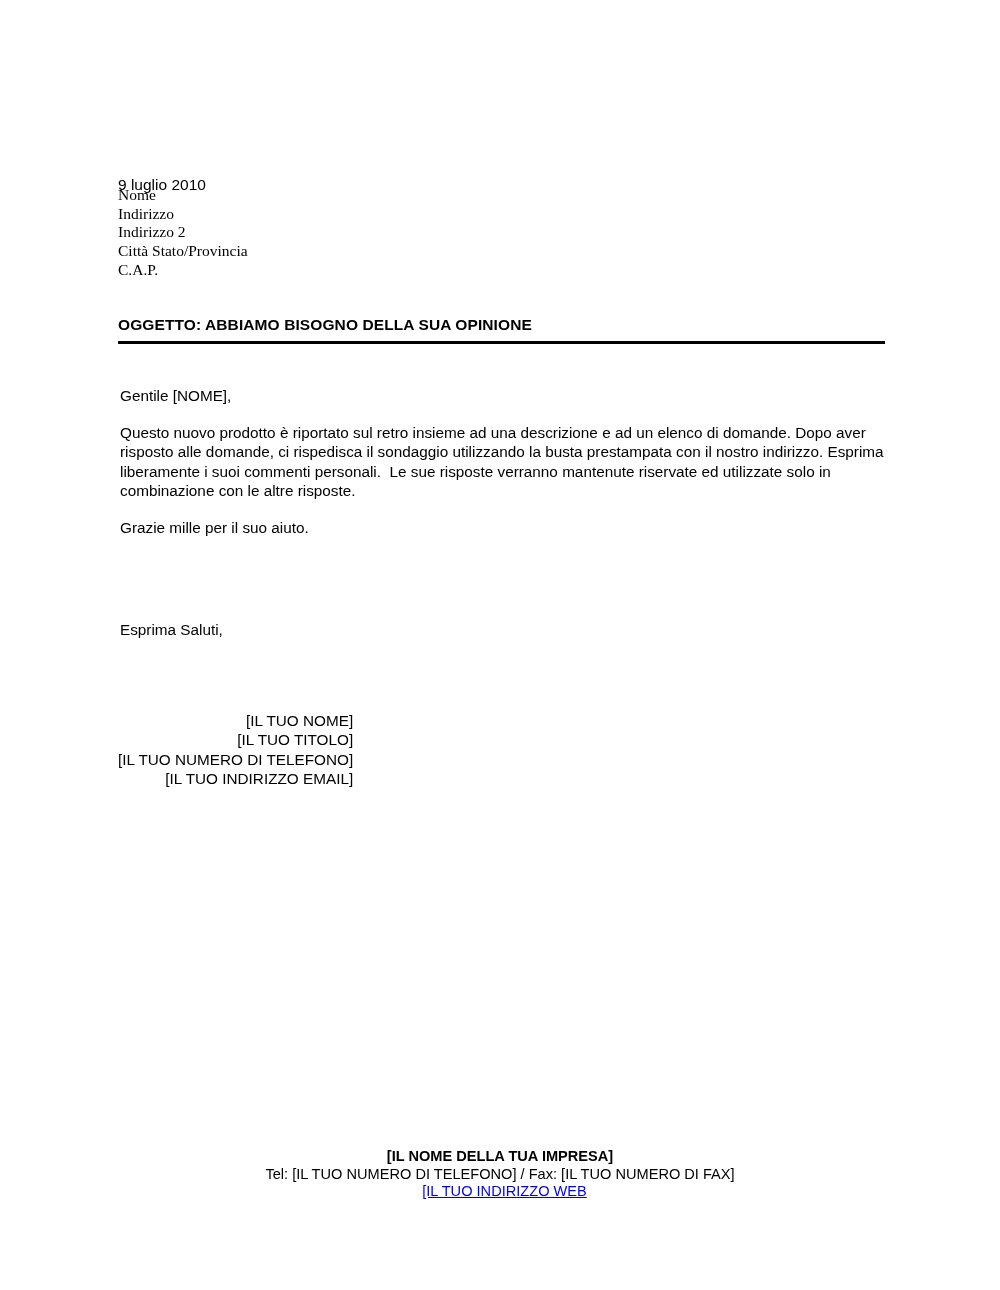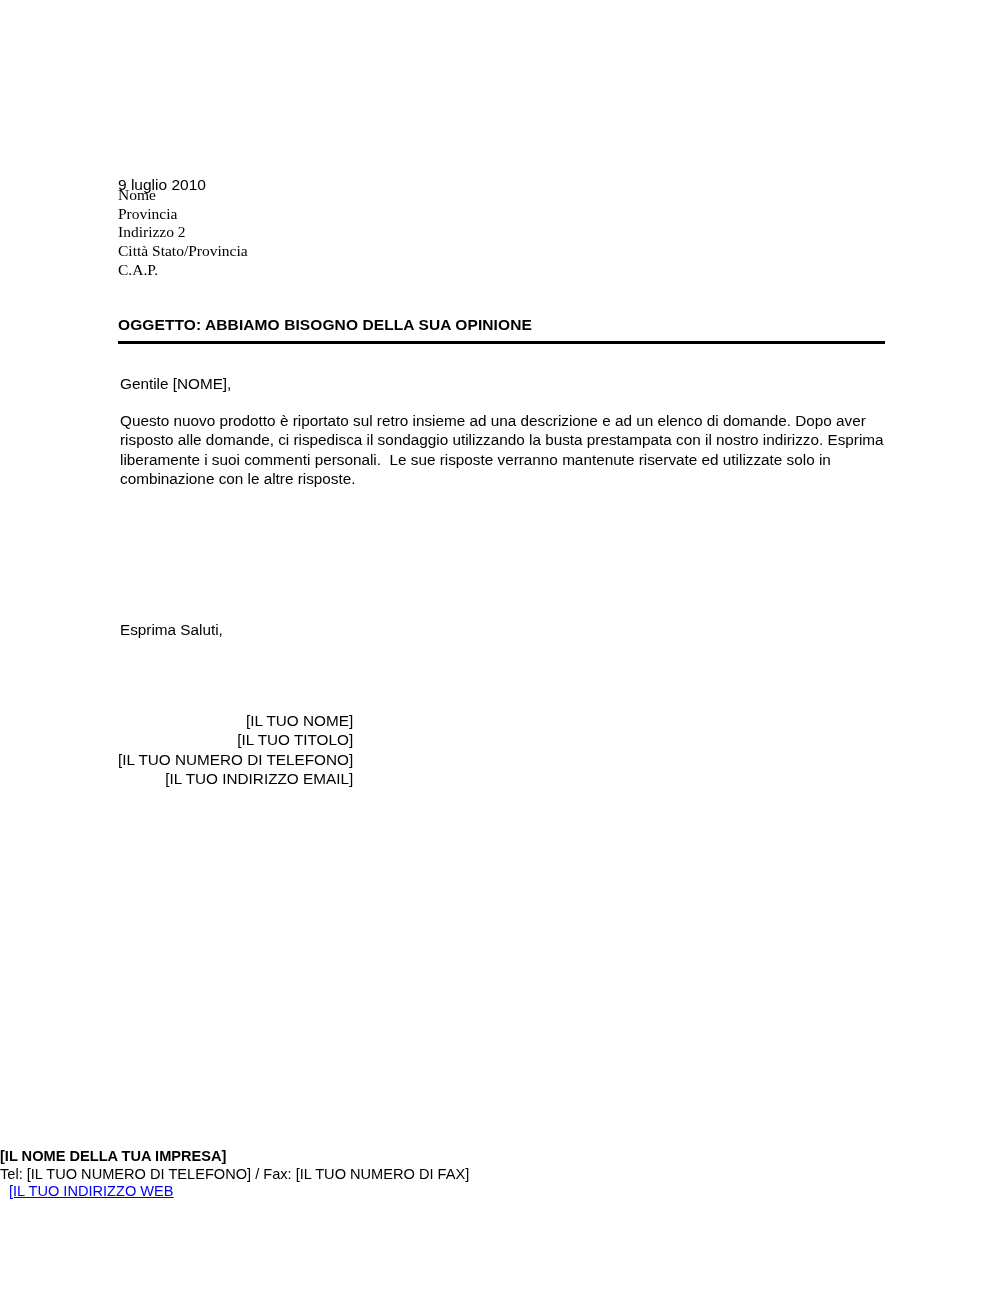--- a/index.html
+++ b/index.html
@@ -74,21 +74,21 @@
   
   .body-area {
     position: absolute;
     top: 374px;
     left: 2px;
     width: 765px;
     font-size: 15.3px;
     line-height: 19.6px;
   }
   .body-area p {
-    margin: 0 0 17px 0;
+    margin: 12px 0 17px 0;
     text-align: left;
     white-space: pre-wrap;
   }
   .salutation { margin-bottom: 17px !important; }
   .thanks { margin-bottom: 0 !important; }
 
   .closing {
     position: absolute;
     top: 620px;
     left: 2px;
@@ -109,20 +109,21 @@
   .signature-block .sig-line {
     white-space: pre;
   }
 
   
   .footer {
     position: absolute;
     left: 0;
     right: 0;
     top: 1148px;
+    text-align: center;
     font-size: 14.6px;
     line-height: 17.6px;
   }
   .footer .company {
     font-weight: bold;
   }
   .footer .web-link {
     color: #0000ee;
     text-decoration: underline;
     cursor: pointer;
@@ -133,33 +134,34 @@
 </head>
 <body>
 
 <div class="page">
   <div class="content">
 
     <div class="date-line">9 luglio 2010</div>
 
     <div class="address-block">
       <div class="addr-line">Nome</div>
-      <div class="addr-line">Provincia</div>
+      <div class="addr-line">Indirizzo</div>
       <div class="addr-line">Indirizzo 2</div>
       <div class="addr-line">Città Stato/Provincia</div>
       <div class="addr-line">C.A.P.</div>
     </div>
 
     <div class="subject">OGGETTO: ABBIAMO BISOGNO DELLA SUA OPINIONE</div>
 
     <div class="rule"></div>
 
     <div class="body-area">
       <p class="salutation">Gentile [NOME],</p>
       <p>Questo nuovo prodotto è riportato sul retro insieme ad una descrizione e ad un elenco di domande. Dopo aver risposto alle domande, ci rispedisca il sondaggio utilizzando la busta prestampata con il nostro indirizzo. Esprima liberamente i suoi commenti personali.  Le sue risposte verranno mantenute riservate ed utilizzate solo in combinazione con le altre risposte.</p>
+      <p class="thanks">Grazie mille per il suo aiuto.</p>
     </div>
 
     <div class="closing">Esprima Saluti,</div>
 
     <div class="signature-block">
       <div class="sig-line">[IL TUO NOME]</div>
       <div class="sig-line">[IL TUO TITOLO]</div>
       <div class="sig-line">[IL TUO NUMERO DI TELEFONO]</div>
       <div class="sig-line">[IL TUO INDIRIZZO EMAIL]</div>
     </div>

